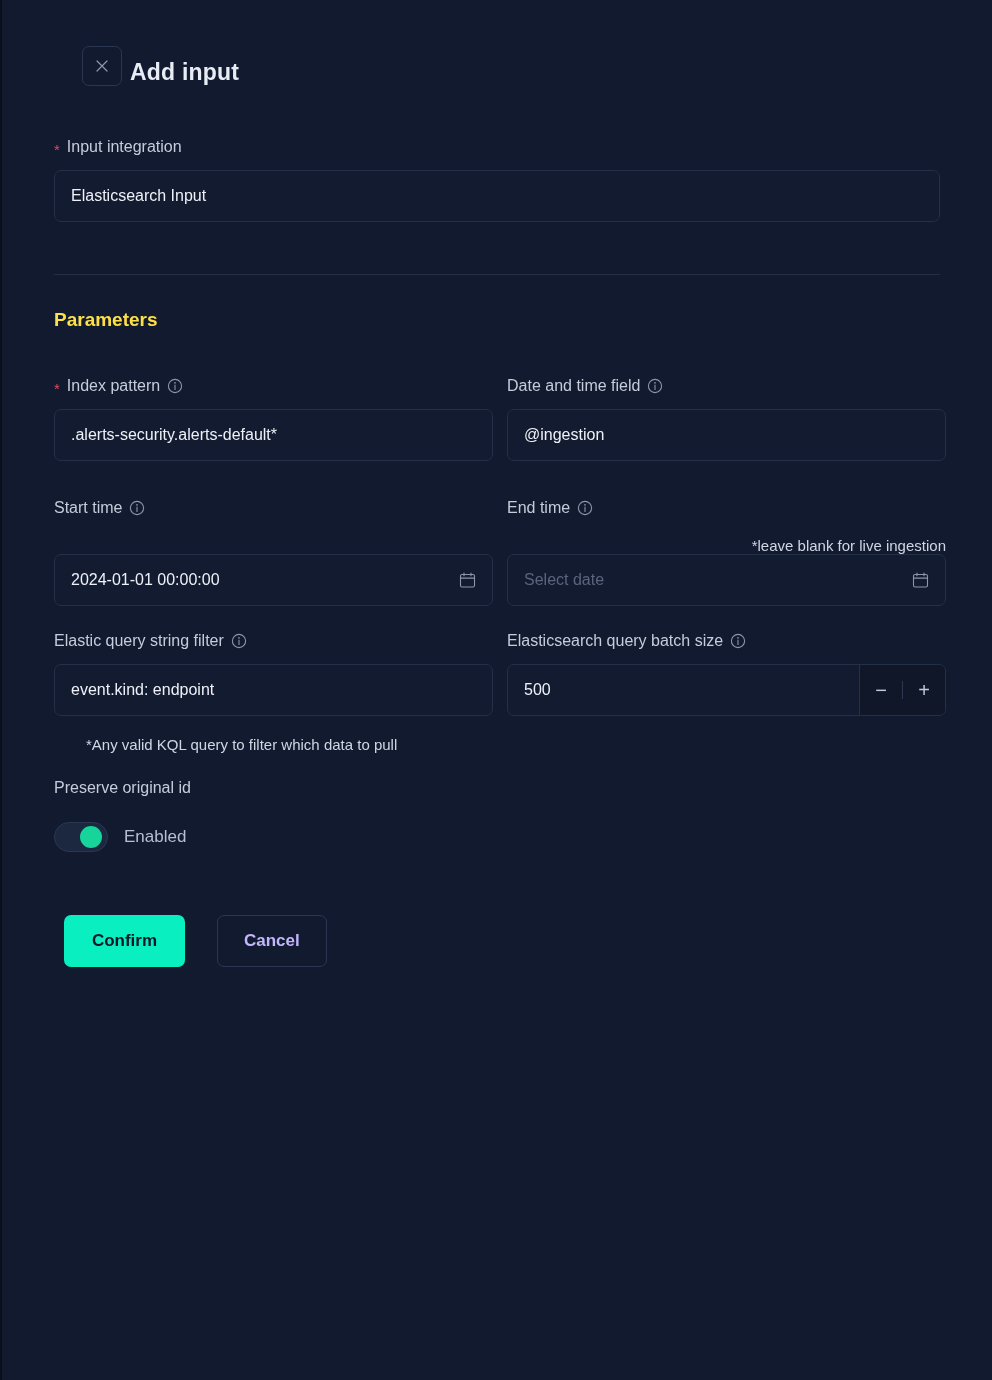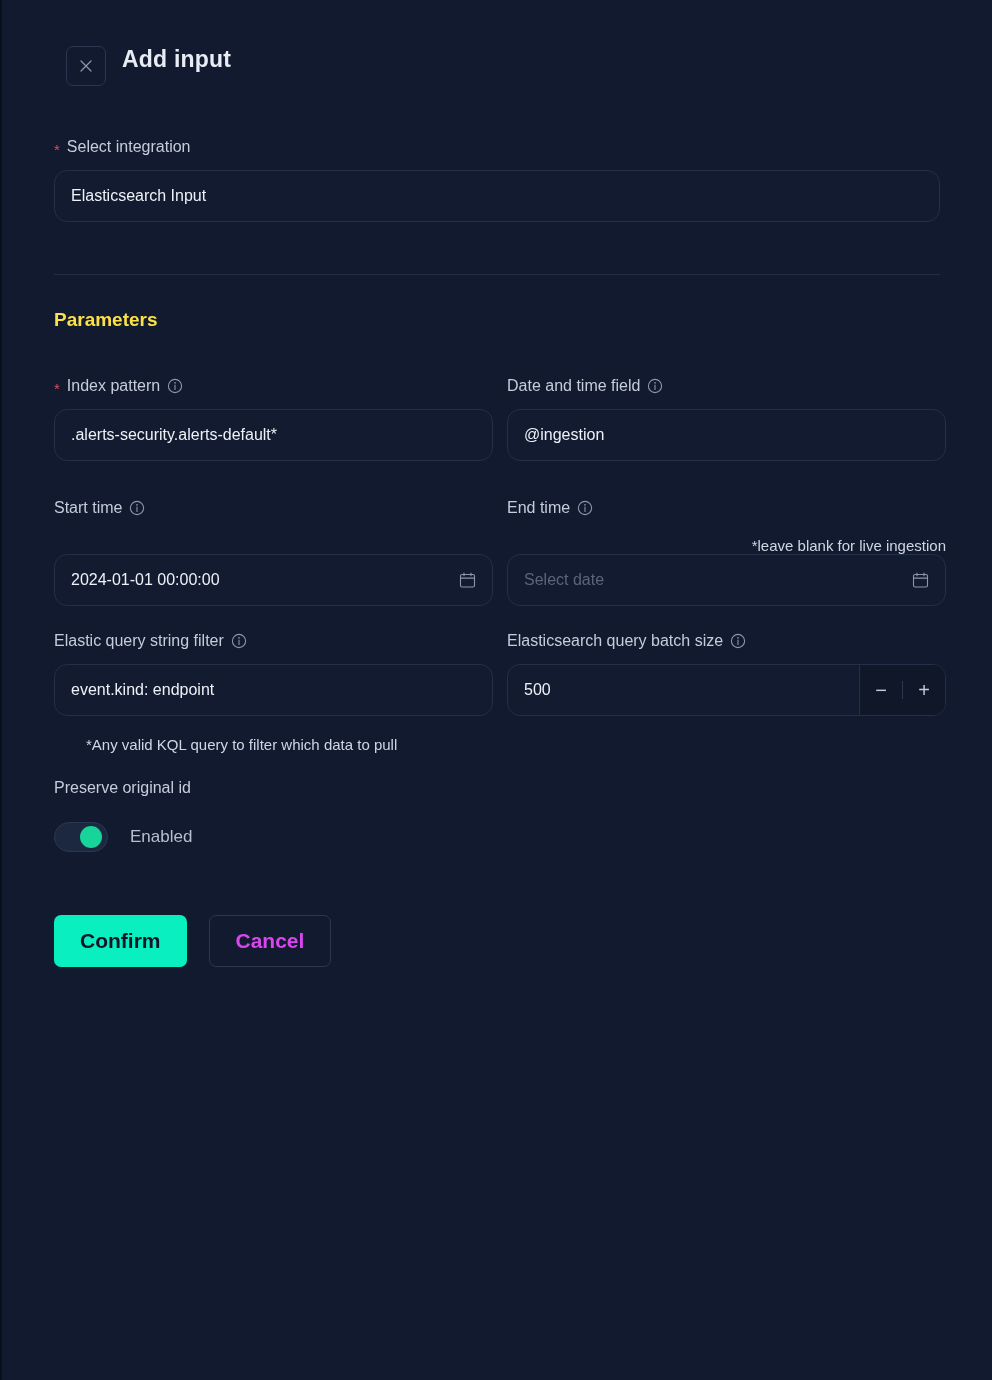--- a/index.html
+++ b/index.html
@@ -17,23 +17,23 @@
   .panel {
     position: absolute;
     inset: 0;
     background: #111a2e;
     border-left: 2px solid #0a0f1c;
   }
 
   
   .header {
     display: flex;
-    align-items: flex-start;
-    gap: 16px;
-    padding: 46px 0 0 64px;
+    align-items: flex-end;
+    gap: 8px;
+    padding: 46px 0 0 80px;
   }
   .close-btn {
     width: 40px; height: 40px;
     border: 1px solid #2b3650;
     border-radius: 7px;
     background: transparent;
     display: flex; align-items: center; justify-content: center;
     cursor: pointer;
     padding: 0;
   }
@@ -61,21 +61,21 @@
     line-height: 1;
     position: relative;
     top: 2px;
   }
   .info-icon { display: inline-flex; align-items: center; cursor: pointer; }
 
   .field {
     position: relative;
     height: 52px;
     border: 1px solid #242f48;
-    border-radius: 13px;
+    border-radius: 7px;
     background: #121b30;
     display: flex;
     align-items: center;
     padding: 0 16px;
     font-size: 16px;
     color: #eef1f7;
     cursor: text;
   }
   .field.select { cursor: pointer; }
   .field .ph { color: #5a647d; }
@@ -143,21 +143,21 @@
     line-height: 1;
     font-family: "Liberation Sans", sans-serif;
   }
   .stepper .sep { width: 1px; height: 18px; background: #2d3850; }
 
   
   .toggle-row {
     height: 52px;
     display: flex;
     align-items: center;
-    gap: 22px;
+    gap: 16px;
   }
   .toggle {
     width: 54px; height: 30px;
     border-radius: 15px;
     background: #1c2740;
     border: 1px solid #2c3750;
     position: relative;
     cursor: pointer;
     flex: none;
   }
@@ -172,35 +172,36 @@
 
   
   .actions {
     display: flex;
     gap: 22px;
     padding: 52px 52px 0 52px;
   }
   .btn {
     height: 52px;
     border-radius: 7px;
-    font-size: 21px;
+    font-size: 17px;
     font-weight: bold;
     cursor: pointer;
     padding: 0 26px;
     font-family: "Liberation Sans", sans-serif;
+    margin-left: 10px;
   }
   .btn-primary {
     background: #09efc0;
     color: #0e1628;
     border: none;
     min-width: 121px;
   }
   .btn-secondary {
     background: transparent;
-    color: #d946ef;
+    color: #c4b5fd;
     border: 1px solid #2b3650;
     min-width: 104px;
   }
 </style>
 </head>
 <body>
 
 <div class="panel">
 
   <div class="header">
@@ -208,21 +209,21 @@
       <svg width="14" height="14" viewBox="0 0 14 14" fill="none">
         <path d="M2 2 L12 12 M12 2 L2 12" stroke="#8e97ab" stroke-width="1.2" stroke-linecap="round"></path>
       </svg>
     </button>
     <div class="title">Add input</div>
   </div>
 
   <div class="section-top" style="margin-top:52px;">
     <div class="label-row">
       <span class="req">*</span>
-      <span>Select integration</span>
+      <span>Input integration</span>
     </div>
     <div class="field select">
       <span>Elasticsearch Input</span>
       <span class="trail">
         <svg width="15" height="9" viewBox="0 0 15 9" fill="none">
           <path d="M1 1 L7.5 7.5 L14 1" stroke="#7b melhor" stroke-width="1.3" stroke-linecap="round" stroke-linejoin="round"></path>
         </svg>
       </span>
     </div>
     <div class="divider"></div>

